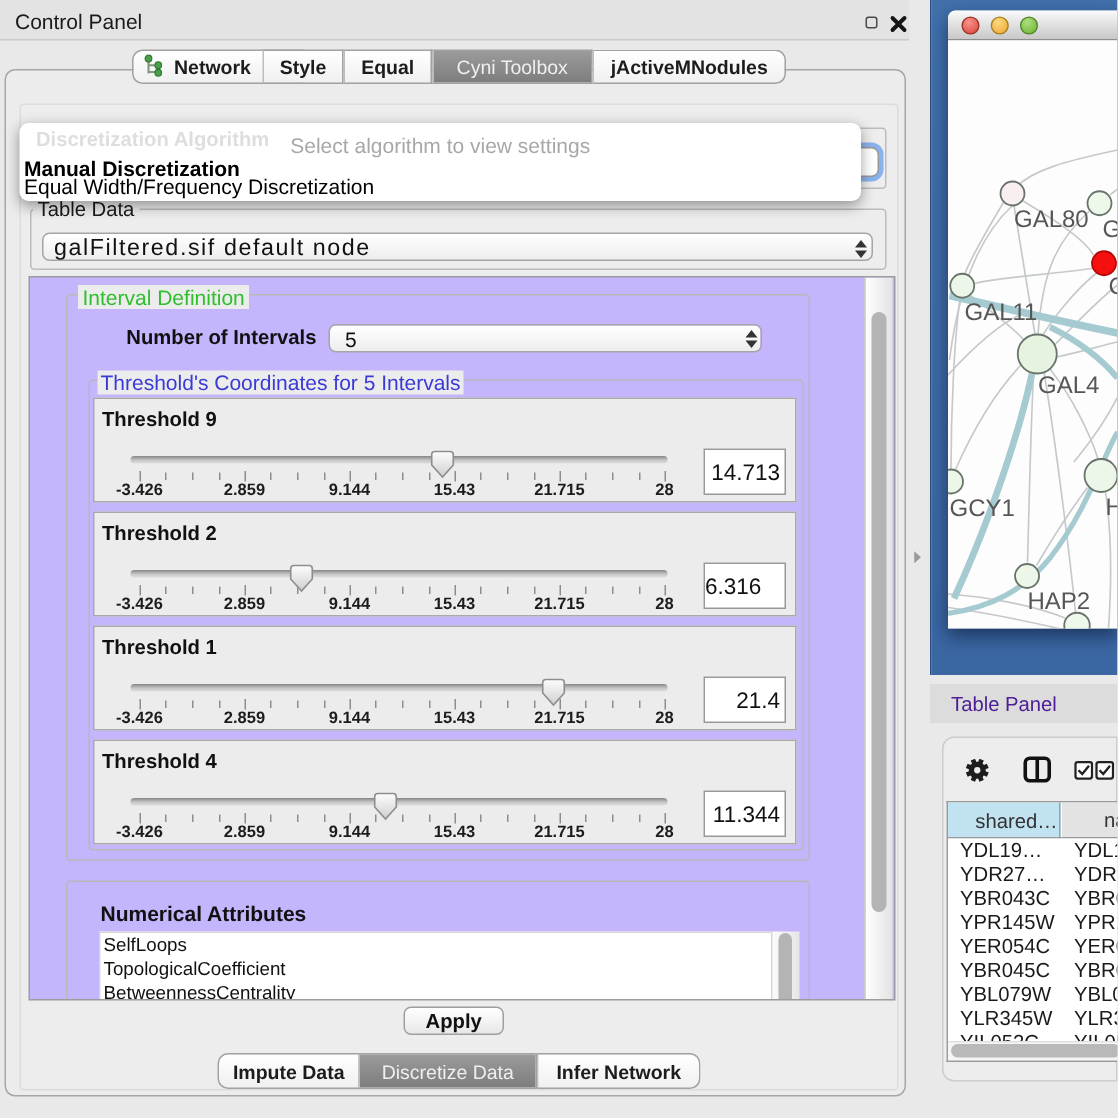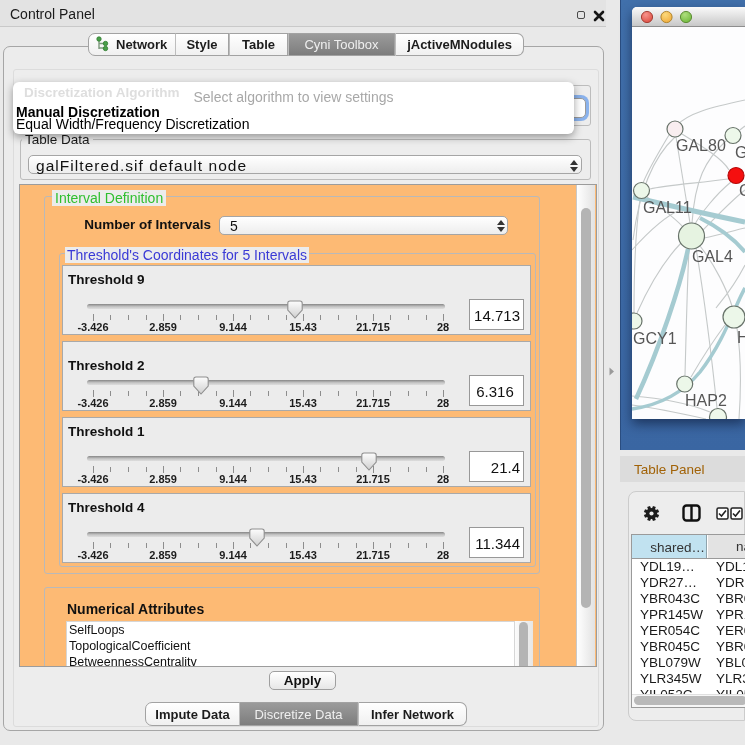--- a/index.html
+++ b/index.html
@@ -11,38 +11,38 @@
 <div style="position:absolute;left:0;top:0;width:620px;height:27px;background:#e3e3e3;border-bottom:1px solid #c9c9c9;"></div>
 <div style="position:absolute;left:10px;top:6px;font-size:14px;color:#1b1b1b;">Control Panel</div>
 <div style="position:absolute;left:577px;top:11px;width:8px;height:8px;border:1.6px solid #4a4a4a;border-radius:2px;"></div>
 <svg style="position:absolute;left:593px;top:10px;" width="12" height="12" viewBox="0 0 12 12">
     <path d="M2 2 L10 10 M10 2 L2 10" stroke="#141414" stroke-width="2.6" stroke-linecap="round"></path>
   </svg>
 <div style="position:absolute;left:3px;top:46px;width:601px;height:685px;background:#ececec;border:1px solid #a6a6a6;border-radius:7px;"></div>
 <div style="position:absolute;left:13px;top:69px;width:586px;height:658px;background:#ededed;border:1px solid #dcdcdc;border-radius:3px;"></div>
 <div style="position:absolute;left:88px;top:33px;width:86px;height:21px;background:linear-gradient(180deg,#ffffff,#f0f0f0);border:1px solid #a2a2a2;border-top-left-radius:7px;border-bottom-left-radius:7px;display:flex;align-items:center;justify-content:center;font-size:13px;color:#1c1c1c;font-weight:bold;justify-content:flex-start;padding-left:27px;box-sizing:content-box;">Network</div>
 <div style="position:absolute;left:176px;top:33px;width:52px;height:21px;background:linear-gradient(180deg,#ffffff,#f0f0f0);border:1px solid #a2a2a2;border-left:1px solid #bdbdbd;margin-left:-1px;display:flex;align-items:center;justify-content:center;font-size:13px;color:#1c1c1c;font-weight:bold;box-sizing:content-box;">Style</div>
-<div style="position:absolute;left:230px;top:33px;width:57px;height:21px;background:linear-gradient(180deg,#ffffff,#f0f0f0);border:1px solid #a2a2a2;border-left:1px solid #bdbdbd;margin-left:-1px;display:flex;align-items:center;justify-content:center;font-size:13px;color:#1c1c1c;font-weight:bold;box-sizing:content-box;">Table</div>
+<div style="position:absolute;left:230px;top:33px;width:57px;height:21px;background:linear-gradient(180deg,#ffffff,#f0f0f0);border:1px solid #a2a2a2;border-left:1px solid #bdbdbd;margin-left:-1px;display:flex;align-items:center;justify-content:center;font-size:13px;color:#1c1c1c;font-weight:bold;box-sizing:content-box;">Equal</div>
 <div style="position:absolute;left:289px;top:33px;width:105px;height:21px;background:linear-gradient(180deg,#9b9b9b,#7d7d7d);border:1px solid #a2a2a2;border-left:1px solid #bdbdbd;margin-left:-1px;display:flex;align-items:center;justify-content:center;font-size:13px;color:#efefef;font-weight:normal;box-sizing:content-box;">Cyni Toolbox</div>
 <div style="position:absolute;left:396px;top:33px;width:127px;height:21px;background:linear-gradient(180deg,#ffffff,#f0f0f0);border:1px solid #a2a2a2;border-left:1px solid #bdbdbd;margin-left:-1px;border-top-right-radius:7px;border-bottom-right-radius:7px;display:flex;align-items:center;justify-content:center;font-size:13px;color:#1c1c1c;font-weight:bold;box-sizing:content-box;">jActiveMNodules</div>
 <svg style="position:absolute;left:95px;top:36px;" width="15" height="16" viewBox="0 0 15 16">
     <path d="M4 4 V13 M4 7.5 H10 M4 12 H10" stroke="#7d9a7d" stroke-width="1.4" fill="none"></path>
     <circle cx="4" cy="3" r="2.2" fill="#4aa04a" stroke="#2e7b2e" stroke-width="0.8"></circle>
     <circle cx="10.5" cy="7.5" r="2.2" fill="#4aa04a" stroke="#2e7b2e" stroke-width="0.8"></circle>
     <circle cx="10.5" cy="12.5" r="2.2" fill="#4aa04a" stroke="#2e7b2e" stroke-width="0.8"></circle>
   </svg>
 <div style="position:absolute;left:20px;top:85px;width:571px;height:41px;border:1px solid #bcbcbc;border-radius:3px;"></div>
 <div style="position:absolute;left:420px;top:98px;width:166px;height:20px;background:#fff;border:1px solid #9a9a9a;border-radius:5px;box-shadow:0 0 0 3px rgba(100,155,235,0.72);"></div>
 <div style="position:absolute;left:20px;top:139px;width:571px;height:41px;border:1px solid #bcbcbc;border-radius:3px;"></div>
 <div style="position:absolute;left:22px;top:132px;background:#ededed;padding:0 3px;font-size:13.5px;color:#1a1a1a;">Table Data</div>
 <div style="position:absolute;left:28px;top:155px;width:554px;height:19px;background:linear-gradient(180deg,#ffffff,#ededed);border:1px solid #a5a5a5;border-radius:5px;"></div>
 <div style="position:absolute;left:36px;top:157px;font-size:15.5px;letter-spacing:1.05px;color:#111;">galFiltered.sif default node</div>
 <div style="position:absolute;left:570px;top:160px;width:0;height:0;border-left:4px solid transparent;border-right:4px solid transparent;border-bottom:5px solid #333;"></div>
 <div style="position:absolute;left:570px;top:167px;width:0;height:0;border-left:4px solid transparent;border-right:4px solid transparent;border-top:5px solid #333;"></div>
-<div style="position:absolute;left:20px;top:185px;width:576px;height:481px;background:#fdba74;overflow:hidden;box-shadow:0 0 0 1px #9c9c9c;">
+<div style="position:absolute;left:20px;top:185px;width:576px;height:481px;background:#c4b5fd;overflow:hidden;box-shadow:0 0 0 1px #9c9c9c;">
     <div style="position:absolute;left:556px;top:0;width:19px;height:481px;background:linear-gradient(90deg,#ffffff,#e2e2e2);border-left:1px solid #c9c9c9;"></div>
     <div style="position:absolute;left:561px;top:23px;width:10px;height:400px;background:#b4b4b4;border-radius:5px;"></div>
     <div style="position:absolute;left:24px;top:11px;width:496px;height:378px;border:1px solid #b9b9b9;border-radius:3px;"></div>
     <div style="position:absolute;left:32px;top:5px;background:#ececec;padding:0 3px;font-size:14px;color:#2fbf2f;">Interval Definition</div>
     <div style="position:absolute;left:61px;top:32px;width:130px;font-size:13.5px;font-weight:bold;color:#111;text-align:right;white-space:nowrap;">Number of Intervals</div>
     <div style="position:absolute;left:199px;top:31px;width:289px;height:19px;background:linear-gradient(180deg,#ffffff,#ededed);border:1px solid #a5a5a5;border-radius:5px;"></div>
     <div style="position:absolute;left:210px;top:33px;font-size:14px;color:#111;">5</div>
     <div style="position:absolute;left:477px;top:35px;width:0;height:0;border-left:4px solid transparent;border-right:4px solid transparent;border-bottom:5px solid #333;"></div>
     <div style="position:absolute;left:477px;top:42px;width:0;height:0;border-left:4px solid transparent;border-right:4px solid transparent;border-top:5px solid #333;"></div>
     <div style="position:absolute;left:39px;top:68px;width:477px;height:314px;border:1px solid #b9b9b9;border-radius:3px;"></div>
@@ -75,21 +75,21 @@
     <div style="position:absolute;left:113px;top:136px;width:60px;text-align:center;font-size:11px;font-weight:600;color:#1c1c1c;">2.859</div>
     <div style="position:absolute;left:183px;top:136px;width:60px;text-align:center;font-size:11px;font-weight:600;color:#1c1c1c;">9.144</div>
     <div style="position:absolute;left:253px;top:136px;width:60px;text-align:center;font-size:11px;font-weight:600;color:#1c1c1c;">15.43</div>
     <div style="position:absolute;left:323px;top:136px;width:60px;text-align:center;font-size:11px;font-weight:600;color:#1c1c1c;">21.715</div>
     <div style="position:absolute;left:393px;top:136px;width:60px;text-align:center;font-size:11px;font-weight:600;color:#1c1c1c;">28</div>
     <svg style="position:absolute;left:266px;top:115px;" width="18" height="20" viewBox="0 0 18 20">
       <path d="M4 1 H14 Q16.2 1 16.2 3.2 V10 L9 18 L1.8 10 V3.2 Q1.8 1 4 1 Z" fill="url(#thg)" stroke="#8e8e8e" stroke-width="1.1"></path>
     </svg>
     <div style="position:absolute;left:449px;top:114px;width:55px;height:31px;background:#fff;border:1px solid #989898;font-size:15px;color:#111;text-align:right;line-height:31px;box-sizing:border-box;padding-right:3px;">14.713</div>
     <div style="position:absolute;left:42px;top:156px;width:469px;height:70px;border:1px solid #a9a9a9;background:#ececec;"></div>
-    <div style="position:absolute;left:48px;top:173px;font-size:13.5px;font-weight:bold;color:#111;">Threshold 2</div>
+    <div style="position:absolute;left:48px;top:163px;font-size:13.5px;font-weight:bold;color:#111;">Threshold 2</div>
     <div style="position:absolute;left:67px;top:195px;width:358px;height:5px;border-radius:2.5px;background:linear-gradient(180deg,#868686,#c6c6c6 55%,#dedede);"></div>
     <div style="position:absolute;left:73px;top:205px;width:1px;height:7px;background:#8d8d8d;"></div>
     <div style="position:absolute;left:90px;top:206px;width:1px;height:5px;background:#8d8d8d;"></div>
     <div style="position:absolute;left:108px;top:206px;width:1px;height:5px;background:#8d8d8d;"></div>
     <div style="position:absolute;left:126px;top:206px;width:1px;height:5px;background:#8d8d8d;"></div>
     <div style="position:absolute;left:143px;top:205px;width:1px;height:7px;background:#8d8d8d;"></div>
     <div style="position:absolute;left:160px;top:206px;width:1px;height:5px;background:#8d8d8d;"></div>
     <div style="position:absolute;left:178px;top:206px;width:1px;height:5px;background:#8d8d8d;"></div>
     <div style="position:absolute;left:196px;top:206px;width:1px;height:5px;background:#8d8d8d;"></div>
     <div style="position:absolute;left:213px;top:205px;width:1px;height:7px;background:#8d8d8d;"></div>
@@ -107,21 +107,21 @@
     <div style="position:absolute;left:423px;top:205px;width:1px;height:7px;background:#8d8d8d;"></div>
     <div style="position:absolute;left:43px;top:212px;width:60px;text-align:center;font-size:11px;font-weight:600;color:#1c1c1c;">-3.426</div>
     <div style="position:absolute;left:113px;top:212px;width:60px;text-align:center;font-size:11px;font-weight:600;color:#1c1c1c;">2.859</div>
     <div style="position:absolute;left:183px;top:212px;width:60px;text-align:center;font-size:11px;font-weight:600;color:#1c1c1c;">9.144</div>
     <div style="position:absolute;left:253px;top:212px;width:60px;text-align:center;font-size:11px;font-weight:600;color:#1c1c1c;">15.43</div>
     <div style="position:absolute;left:323px;top:212px;width:60px;text-align:center;font-size:11px;font-weight:600;color:#1c1c1c;">21.715</div>
     <div style="position:absolute;left:393px;top:212px;width:60px;text-align:center;font-size:11px;font-weight:600;color:#1c1c1c;">28</div>
     <svg style="position:absolute;left:172px;top:191px;" width="18" height="20" viewBox="0 0 18 20">
       <path d="M4 1 H14 Q16.2 1 16.2 3.2 V10 L9 18 L1.8 10 V3.2 Q1.8 1 4 1 Z" fill="url(#thg)" stroke="#8e8e8e" stroke-width="1.1"></path>
     </svg>
-    <div style="position:absolute;left:449px;top:190px;width:55px;height:31px;background:#fff;border:1px solid #989898;font-size:15px;color:#111;text-align:center;line-height:31px;box-sizing:border-box;padding-right:3px;">6.316</div>
+    <div style="position:absolute;left:449px;top:190px;width:55px;height:31px;background:#fff;border:1px solid #989898;font-size:15px;color:#111;text-align:left;line-height:31px;box-sizing:border-box;padding-right:3px;">6.316</div>
     <div style="position:absolute;left:42px;top:232px;width:469px;height:70px;border:1px solid #a9a9a9;background:#ececec;"></div>
     <div style="position:absolute;left:48px;top:239px;font-size:13.5px;font-weight:bold;color:#111;">Threshold 1</div>
     <div style="position:absolute;left:67px;top:271px;width:358px;height:5px;border-radius:2.5px;background:linear-gradient(180deg,#868686,#c6c6c6 55%,#dedede);"></div>
     <div style="position:absolute;left:73px;top:281px;width:1px;height:7px;background:#8d8d8d;"></div>
     <div style="position:absolute;left:90px;top:282px;width:1px;height:5px;background:#8d8d8d;"></div>
     <div style="position:absolute;left:108px;top:282px;width:1px;height:5px;background:#8d8d8d;"></div>
     <div style="position:absolute;left:126px;top:282px;width:1px;height:5px;background:#8d8d8d;"></div>
     <div style="position:absolute;left:143px;top:281px;width:1px;height:7px;background:#8d8d8d;"></div>
     <div style="position:absolute;left:160px;top:282px;width:1px;height:5px;background:#8d8d8d;"></div>
     <div style="position:absolute;left:178px;top:282px;width:1px;height:5px;background:#8d8d8d;"></div>
@@ -270,21 +270,21 @@
     <text x="103" y="131" font-size="16" fill="#565656" font-family="Liberation Sans, sans-serif">GA</text>
     <text x="107" y="169" font-size="16" fill="#565656" font-family="Liberation Sans, sans-serif">C</text>
     <text x="11" y="186" font-size="16" fill="#565656" font-family="Liberation Sans, sans-serif">GAL11</text>
     <text x="60" y="235" font-size="16" fill="#565656" font-family="Liberation Sans, sans-serif">GAL4</text>
     <text x="1" y="317" font-size="16" fill="#565656" font-family="Liberation Sans, sans-serif">GCY1</text>
     <text x="105" y="316" font-size="16" fill="#565656" font-family="Liberation Sans, sans-serif">H</text>
     <text x="53" y="379" font-size="16" fill="#565656" font-family="Liberation Sans, sans-serif">HAP2</text>
   </svg>
 <div style="position:absolute;left:620px;top:450px;width:125px;height:295px;background:#e9e9e9;"></div>
 <div style="position:absolute;left:620px;top:456px;width:125px;height:26px;background:#dcdcdc;"></div>
-<div style="position:absolute;left:634px;top:462px;font-size:13.5px;color:#a16207;">Table Panel</div>
+<div style="position:absolute;left:634px;top:462px;font-size:13.5px;color:#4c1d95;">Table Panel</div>
 <div style="position:absolute;left:628px;top:491px;width:117px;height:230px;background:#ededed;border:1px solid #cccccc;border-top-left-radius:8px;border-bottom-left-radius:8px;"></div>
 <svg style="position:absolute;left:643px;top:505px;" width="17" height="17" viewBox="0 0 17 17">
     <line x1="12.66" y1="10.22" x2="15.52" y2="11.41" stroke="#1d1d1d" stroke-width="3.1"></line>
     <line x1="10.22" y1="12.66" x2="11.41" y2="15.52" stroke="#1d1d1d" stroke-width="3.1"></line>
     <line x1="6.78" y1="12.66" x2="5.59" y2="15.52" stroke="#1d1d1d" stroke-width="3.1"></line>
     <line x1="4.34" y1="10.22" x2="1.48" y2="11.41" stroke="#1d1d1d" stroke-width="3.1"></line>
     <line x1="4.34" y1="6.78" x2="1.48" y2="5.59" stroke="#1d1d1d" stroke-width="3.1"></line>
     <line x1="6.78" y1="4.34" x2="5.59" y2="1.48" stroke="#1d1d1d" stroke-width="3.1"></line>
     <line x1="10.22" y1="4.34" x2="11.41" y2="1.48" stroke="#1d1d1d" stroke-width="3.1"></line>
     <line x1="12.66" y1="6.78" x2="15.52" y2="5.59" stroke="#1d1d1d" stroke-width="3.1"></line>

